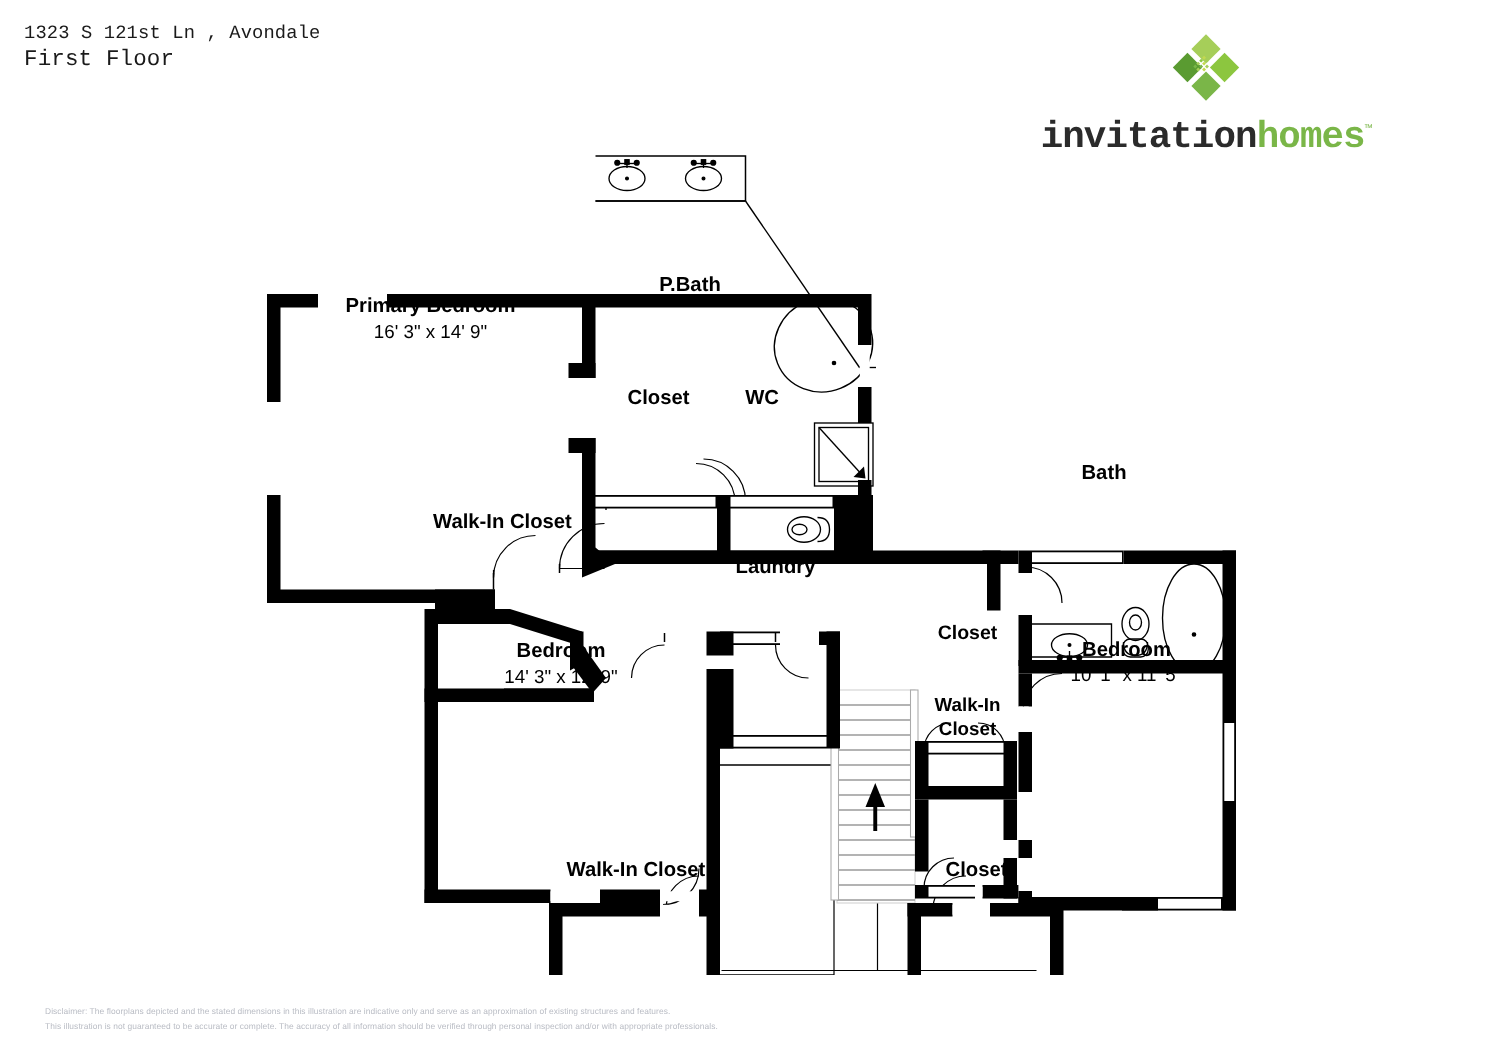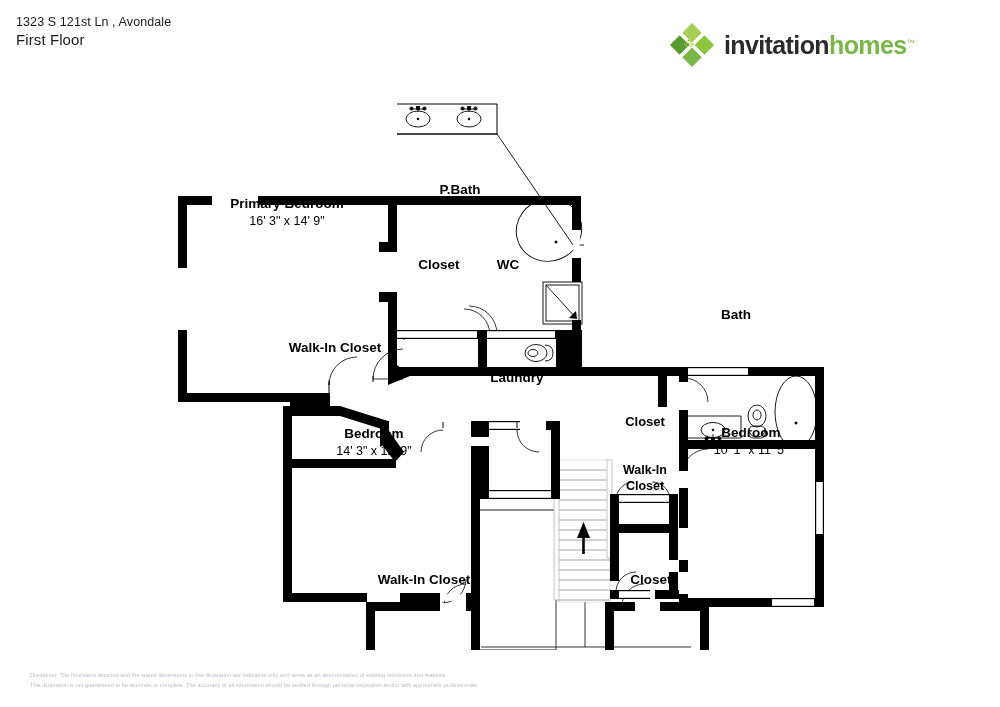--- a/index.html
+++ b/index.html
@@ -20,20 +20,21 @@
     width: 1000px;
     height: 707px;
     background: #ffffff;
   }
   
   .header {
     position: absolute;
     left: 0; top: 0;
     width: 932px;
     height: 90px;
+    font-family: Liberation Mono, monospace;
   }
   .addr-block {
     position: absolute;
     left: 16px;
     top: 14px;
     line-height: 17px;
   }
   .addr-line1 {
     font-size: 12.5px;
     color: #1a1a1a;
@@ -45,20 +46,21 @@
     letter-spacing: 0.1px;
   }
   .logo {
     position: absolute;
     right: 18px;
     top: 22px;
     height: 46px;
     display: flex;
     align-items: center;
     gap: 9px;
+    flex-direction: column;
   }
   .logo-mark {
     width: 46px;
     height: 46px;
     flex: 0 0 auto;
   }
   .logo-text {
     font-size: 25px;
     font-weight: bold;
     letter-spacing: -0.6px;

